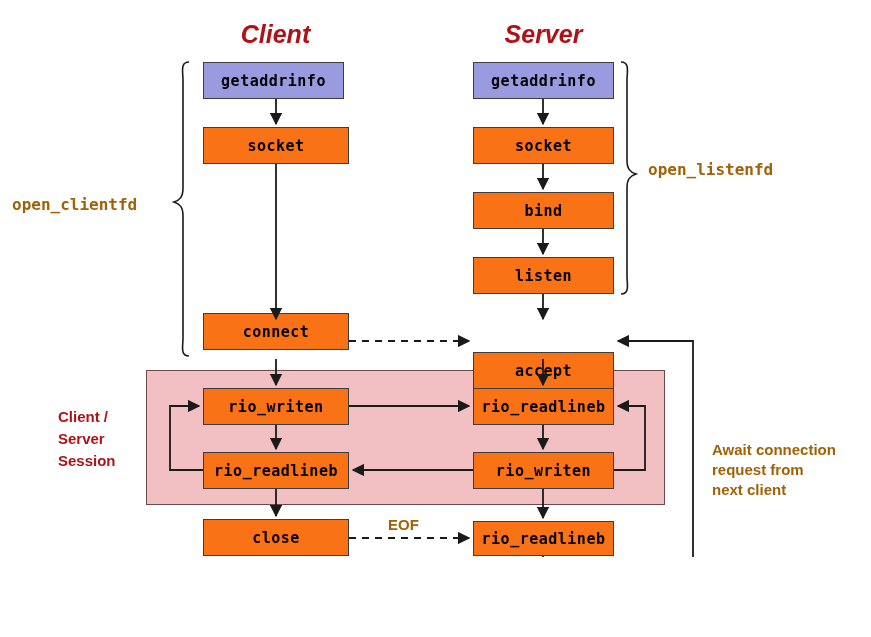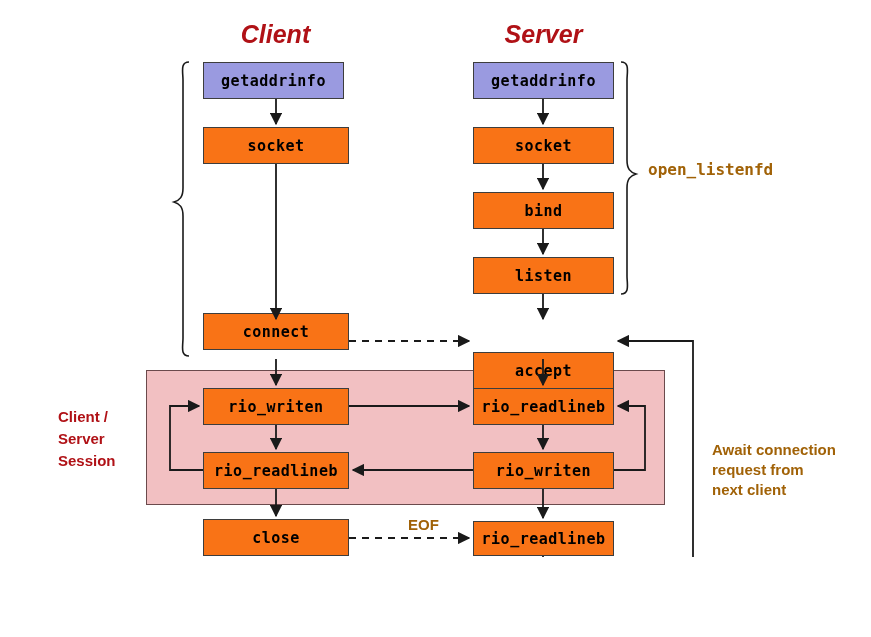--- a/index.html
+++ b/index.html
@@ -112,29 +112,30 @@
   <div class="node green" style="left:473px; top:322px; width:141px; height:37px;margin-top:30px;">accept</div>
 
   <div class="node green" style="left:473px; top:388px; width:141px; height:37px;">rio_readlineb</div>
 
   <div class="node green" style="left:473px; top:452px; width:141px; height:37px;">rio_writen</div>
 
   <div class="node green" style="left:473px; top:521px; width:141px; height:35px;">rio_readlineb</div>
 
   <div class="node green" style="left:473px; top:585px; width:141px; height:37px;">close</div>
 
+  <div class="lbl mono" style="left:12px; top:195px;">open_clientfd</div>
 
   <div class="lbl mono" style="left:648px; top:160px;">open_listenfd</div>
 
   <div class="lbl red" style="left:58px; top:406px;">Client /
 Server
 Session</div>
 
 
-  <div class="lbl" style="left:408px; top:515px;">EOF</div>
+  <div class="lbl" style="left:388px; top:515px;">EOF</div>
 
   <div class="lbl" style="left:712px; top:440px;">Await connection
 request from
 next client</div>
 
   <svg class="overlay" viewBox="0 0 871 637">
     <defs>
       <marker id="arrowhead" viewBox="0 0 10 10" refX="9" refY="5" markerWidth="7" markerHeight="7" orient="auto-start-reverse">
         <path d="M 0 0 L 10 5 L 0 10 z" fill="#1a1a1a"></path>
       </marker>

